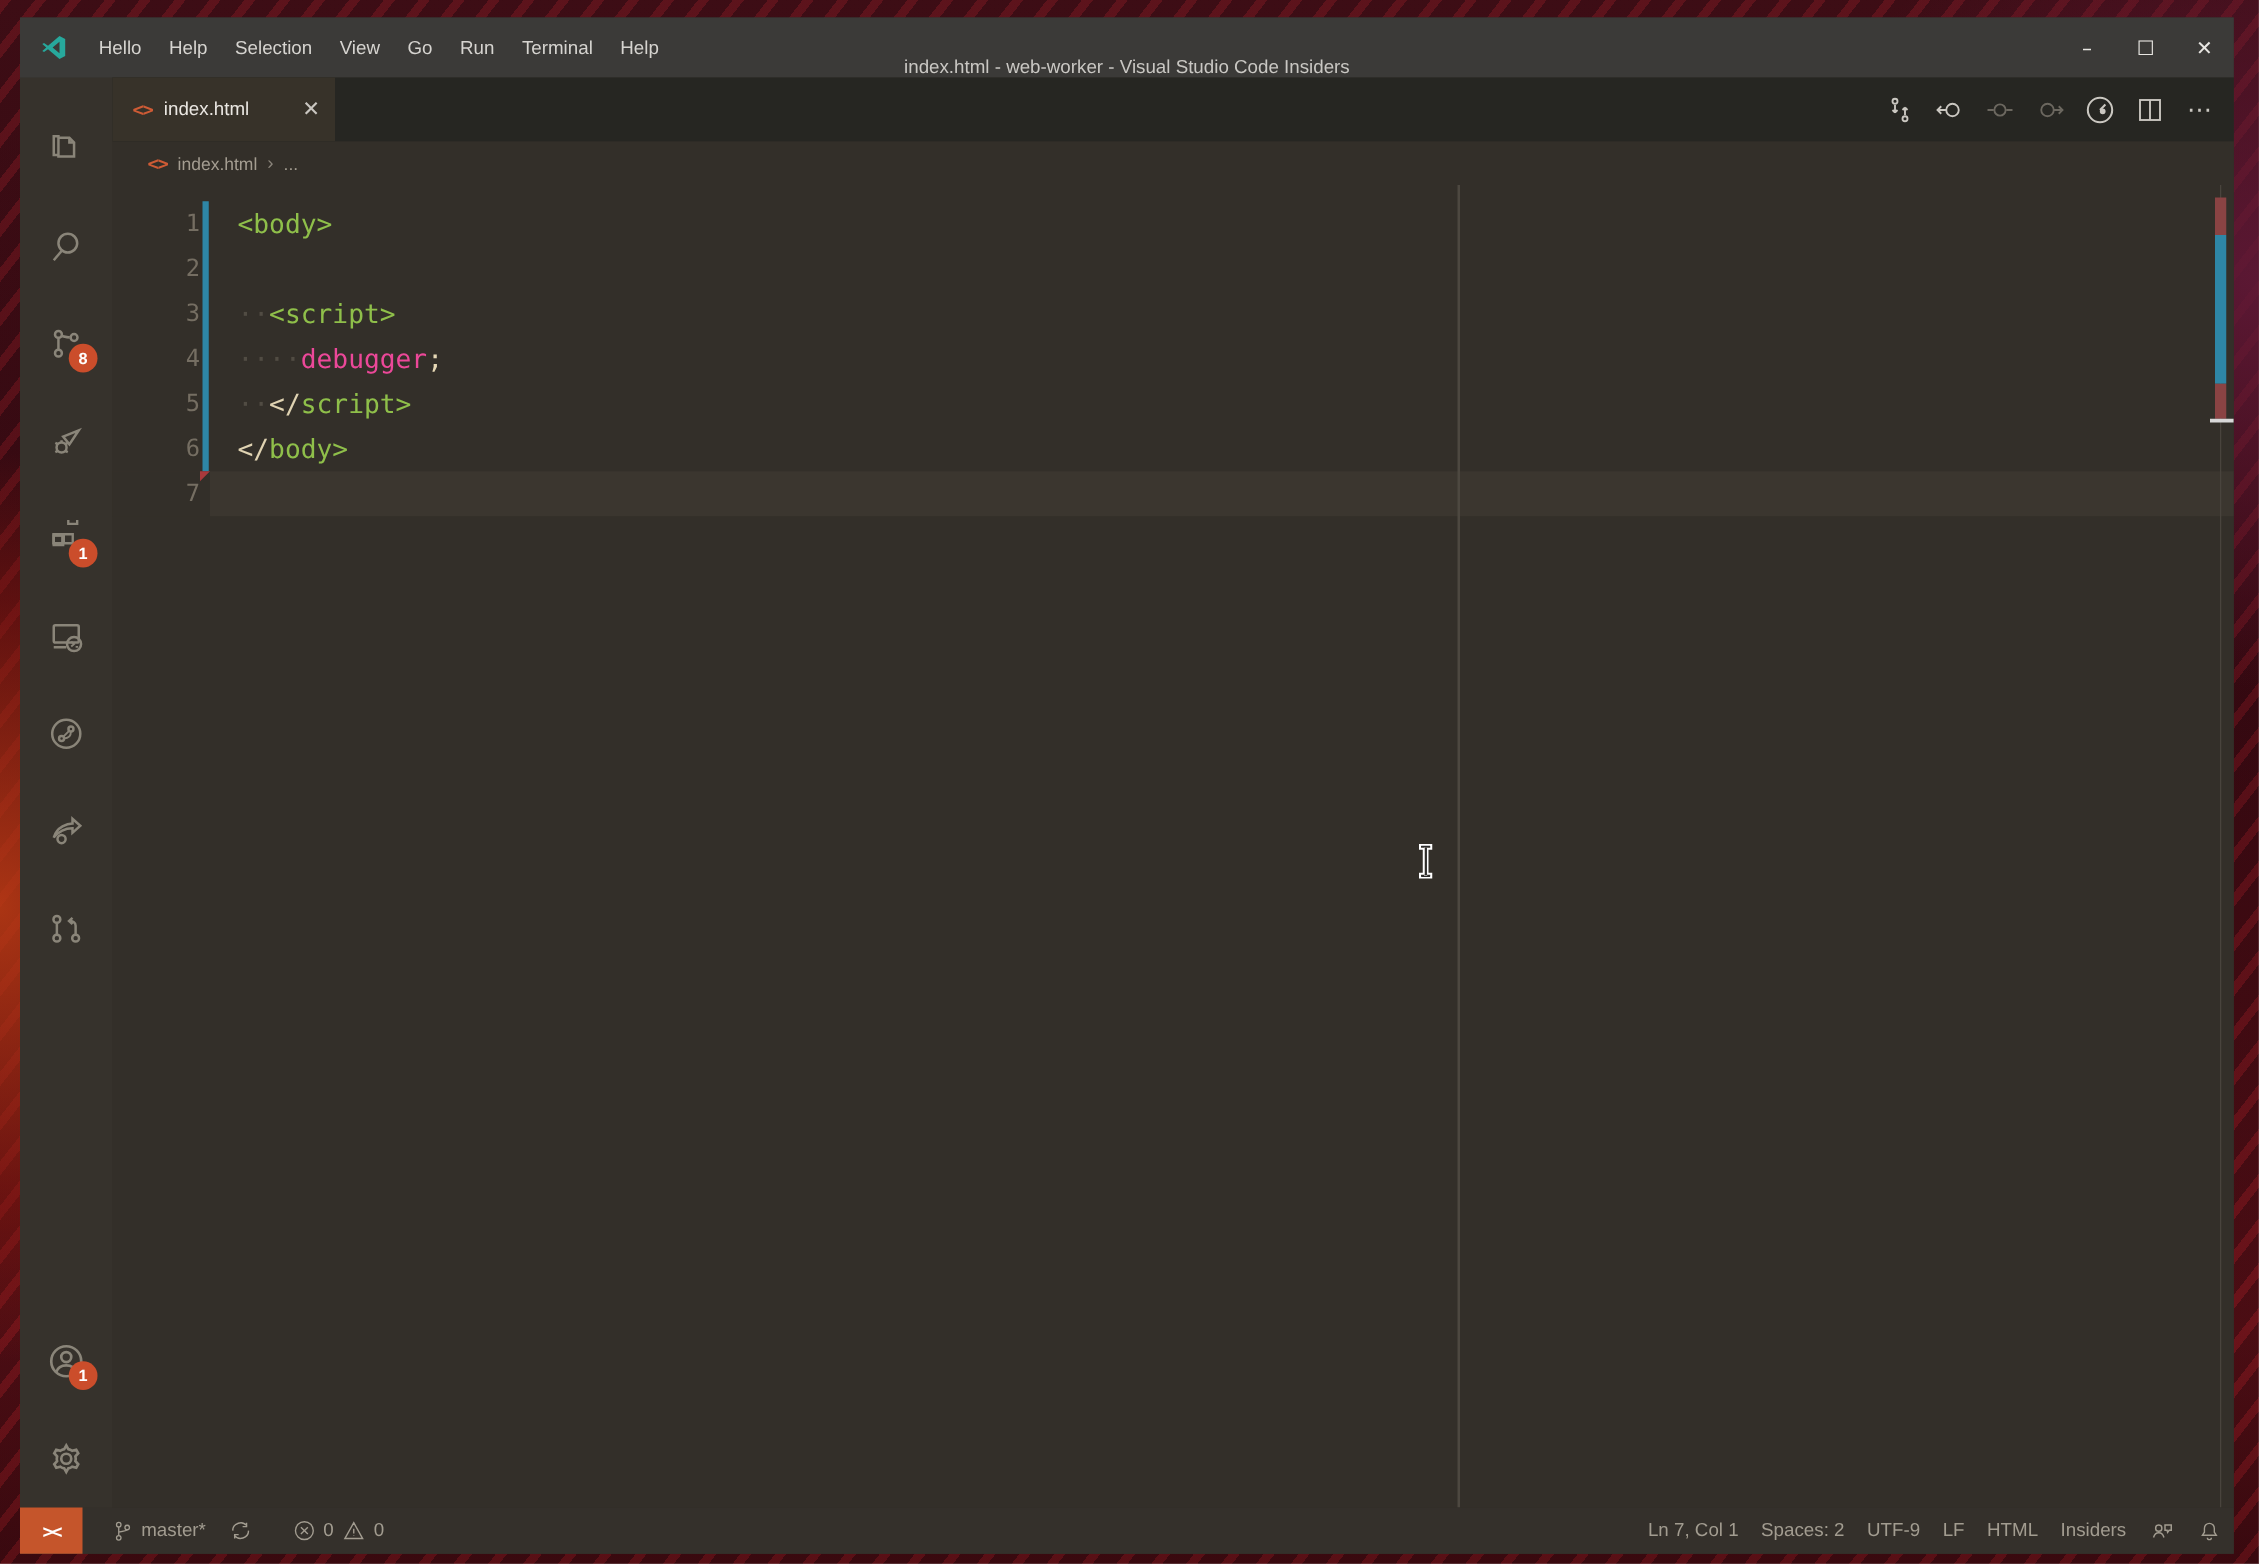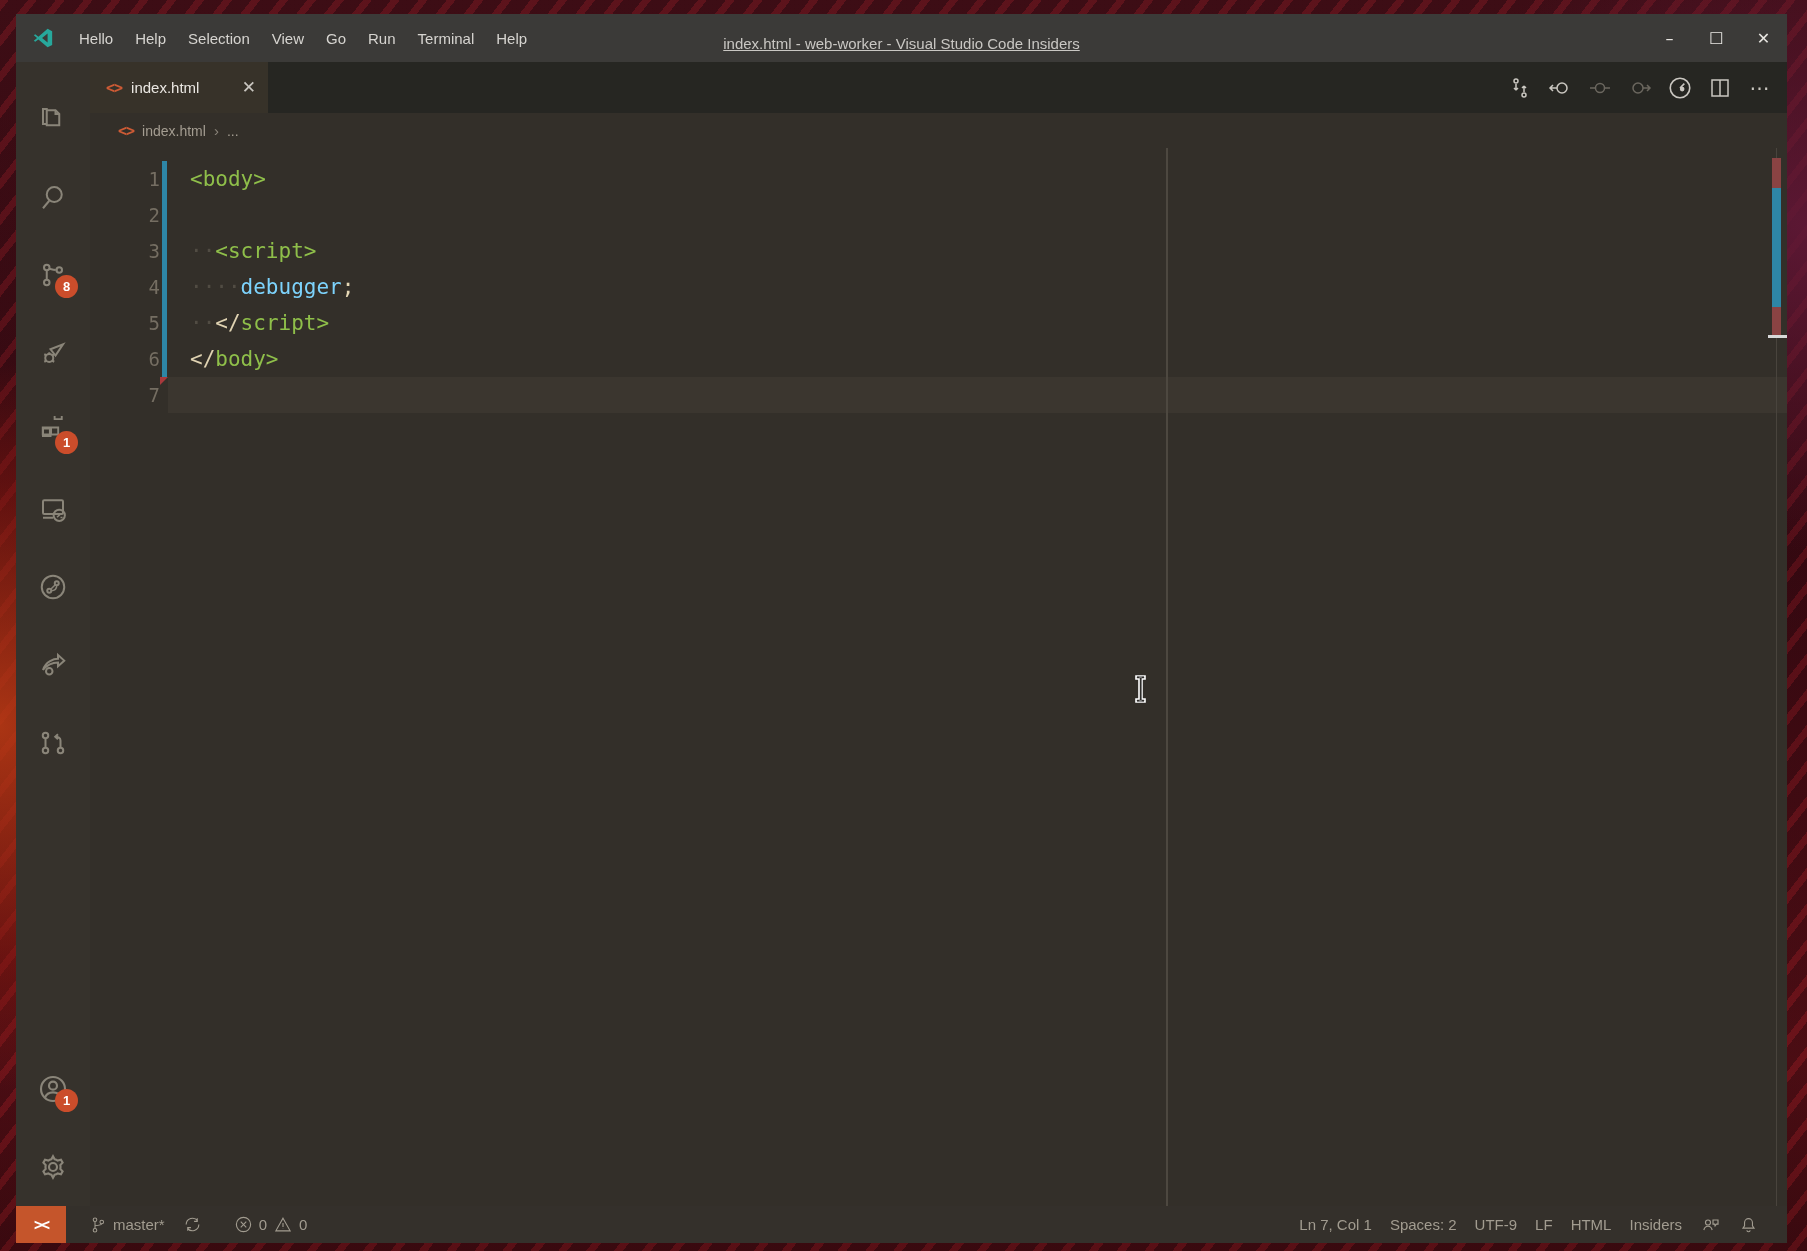--- a/index.html
+++ b/index.html
@@ -18,22 +18,22 @@
   }
   
   .titlebar {
     height:48px; background:#3b3a38; display:flex; align-items:center;
     position:relative; flex:0 0 auto; color:#d6d4d0; font-size:15px;
   }
   .vsc-logo { width:22px; height:22px; margin:0 14px 0 16px; }
   .menus { display:flex; align-items:center; }
   .menu-item { padding:6px 11px; cursor:default; }
   .win-title {
-    position:absolute; left:50%; top:6px; transform:translateX(-50%);
-    height:33px; line-height:48px; color:#c9c7c3; white-space:nowrap;text-decoration:underline;
+    position:absolute; left:50%; top:16px; transform:translateX(-50%);
+    height:33px; line-height:48px; color:#c9c7c3; white-space:nowrap;
   }
   .win-controls { position:absolute; right:0; top:0; height:48px; display:flex; }
   .win-btn { width:47px; height:48px; display:flex; align-items:center; justify-content:center;
              color:#e8e6e2; font-size:16px; font-family:"DejaVu Sans", sans-serif; }
   
   .main { flex:1 1 auto; display:flex; min-height:0; }
   .activitybar { width:74px; background:#36322c; flex:0 0 auto; display:flex; flex-direction:column; align-items:center; }
   .act-group-top { display:flex; flex-direction:column; align-items:center; padding-top:18px; }
   .act-item { width:74px; height:78px; display:flex; align-items:center; justify-content:center; position:relative; }
   .act-item svg { stroke:#8a8579; fill:none; stroke-width:1.6; }
@@ -68,39 +68,39 @@
   .code-line .ln { width:70px; text-align:right; color:#756e62; font-size:19px; flex:0 0 auto; }
   .code-line .lt { padding-left:30px; }
   .code-line.current { background:#3b362f; }
   .code-line.current::before {
     content:""; position:absolute; left:0; top:0; width:78px; height:36px; background:#332f29;
   }
   .code-line.current .ln { position:relative; z-index:1; }
   .tok-tag { color:#8fbf4a; }
   .tok-text { color:#e6d8b5; }
   .tok-punct { color:#e0d3b2; }
-  .tok-keyword { color:#7dd3fc; }
+  .tok-keyword { color:#ec4899; }
   .tok-ws { color:#514c43; }
   .gutter-modified { position:absolute; left:72px; top:13px; width:5px; height:216px; background:#2e86a6; }
   .gutter-deleted { position:absolute; left:70px; top:229px; width:0; height:0;
                     border-top:8px solid #a8393c; border-right:8px solid transparent; }
   .v-ruler { position:absolute; left:1076px; top:0; bottom:0; width:2px; background:#4d4840; }
   .scroll-track-line { position:absolute; right:10px; top:0; bottom:0; width:1px; background:#49443d; }
   .overview-ruler { position:absolute; right:0; top:0; bottom:0; width:19px; }
   .ov-seg { position:absolute; left:4px; width:9px; }
   .ov-red-1 { top:10px; height:30px; background:#8a4343; }
   .ov-teal { top:40px; height:119px; background:#2e86a6; }
   .ov-red-2 { top:159px; height:28px; background:#8a4343; }
   .ov-slider-edge { position:absolute; left:0; right:0; top:187px; height:3px; background:#d8d8d8; }
   .ibeam { position:absolute; left:1042px; top:526px; }
   
   .statusbar { height:37px; background:#34302b; flex:0 0 auto; display:flex; align-items:center;
                color:#a29c90; font-size:15px; }
   .sb-left, .sb-right { display:flex; align-items:center; height:100%; }
-  .sb-right { margin-left:auto; padding-right:20px; gap:0; }
+  .sb-right { margin-left:auto; padding-right:1px; gap:0; }
   .remote-indicator { width:50px; height:37px; background:#c5552b; color:#fff; display:flex;
                       align-items:center; justify-content:center; font-family:"DejaVu Sans Mono", monospace;
                       font-weight:bold; font-size:15px; letter-spacing:-2px; }
   .sb-item { display:flex; align-items:center; gap:6px; padding:0 9px; height:100%; }
   .sb-item svg { stroke:#a29c90; fill:none; stroke-width:1.4; }
   .sb-gap { width:14px; }
 </style>
 </head>
 <body>
 

